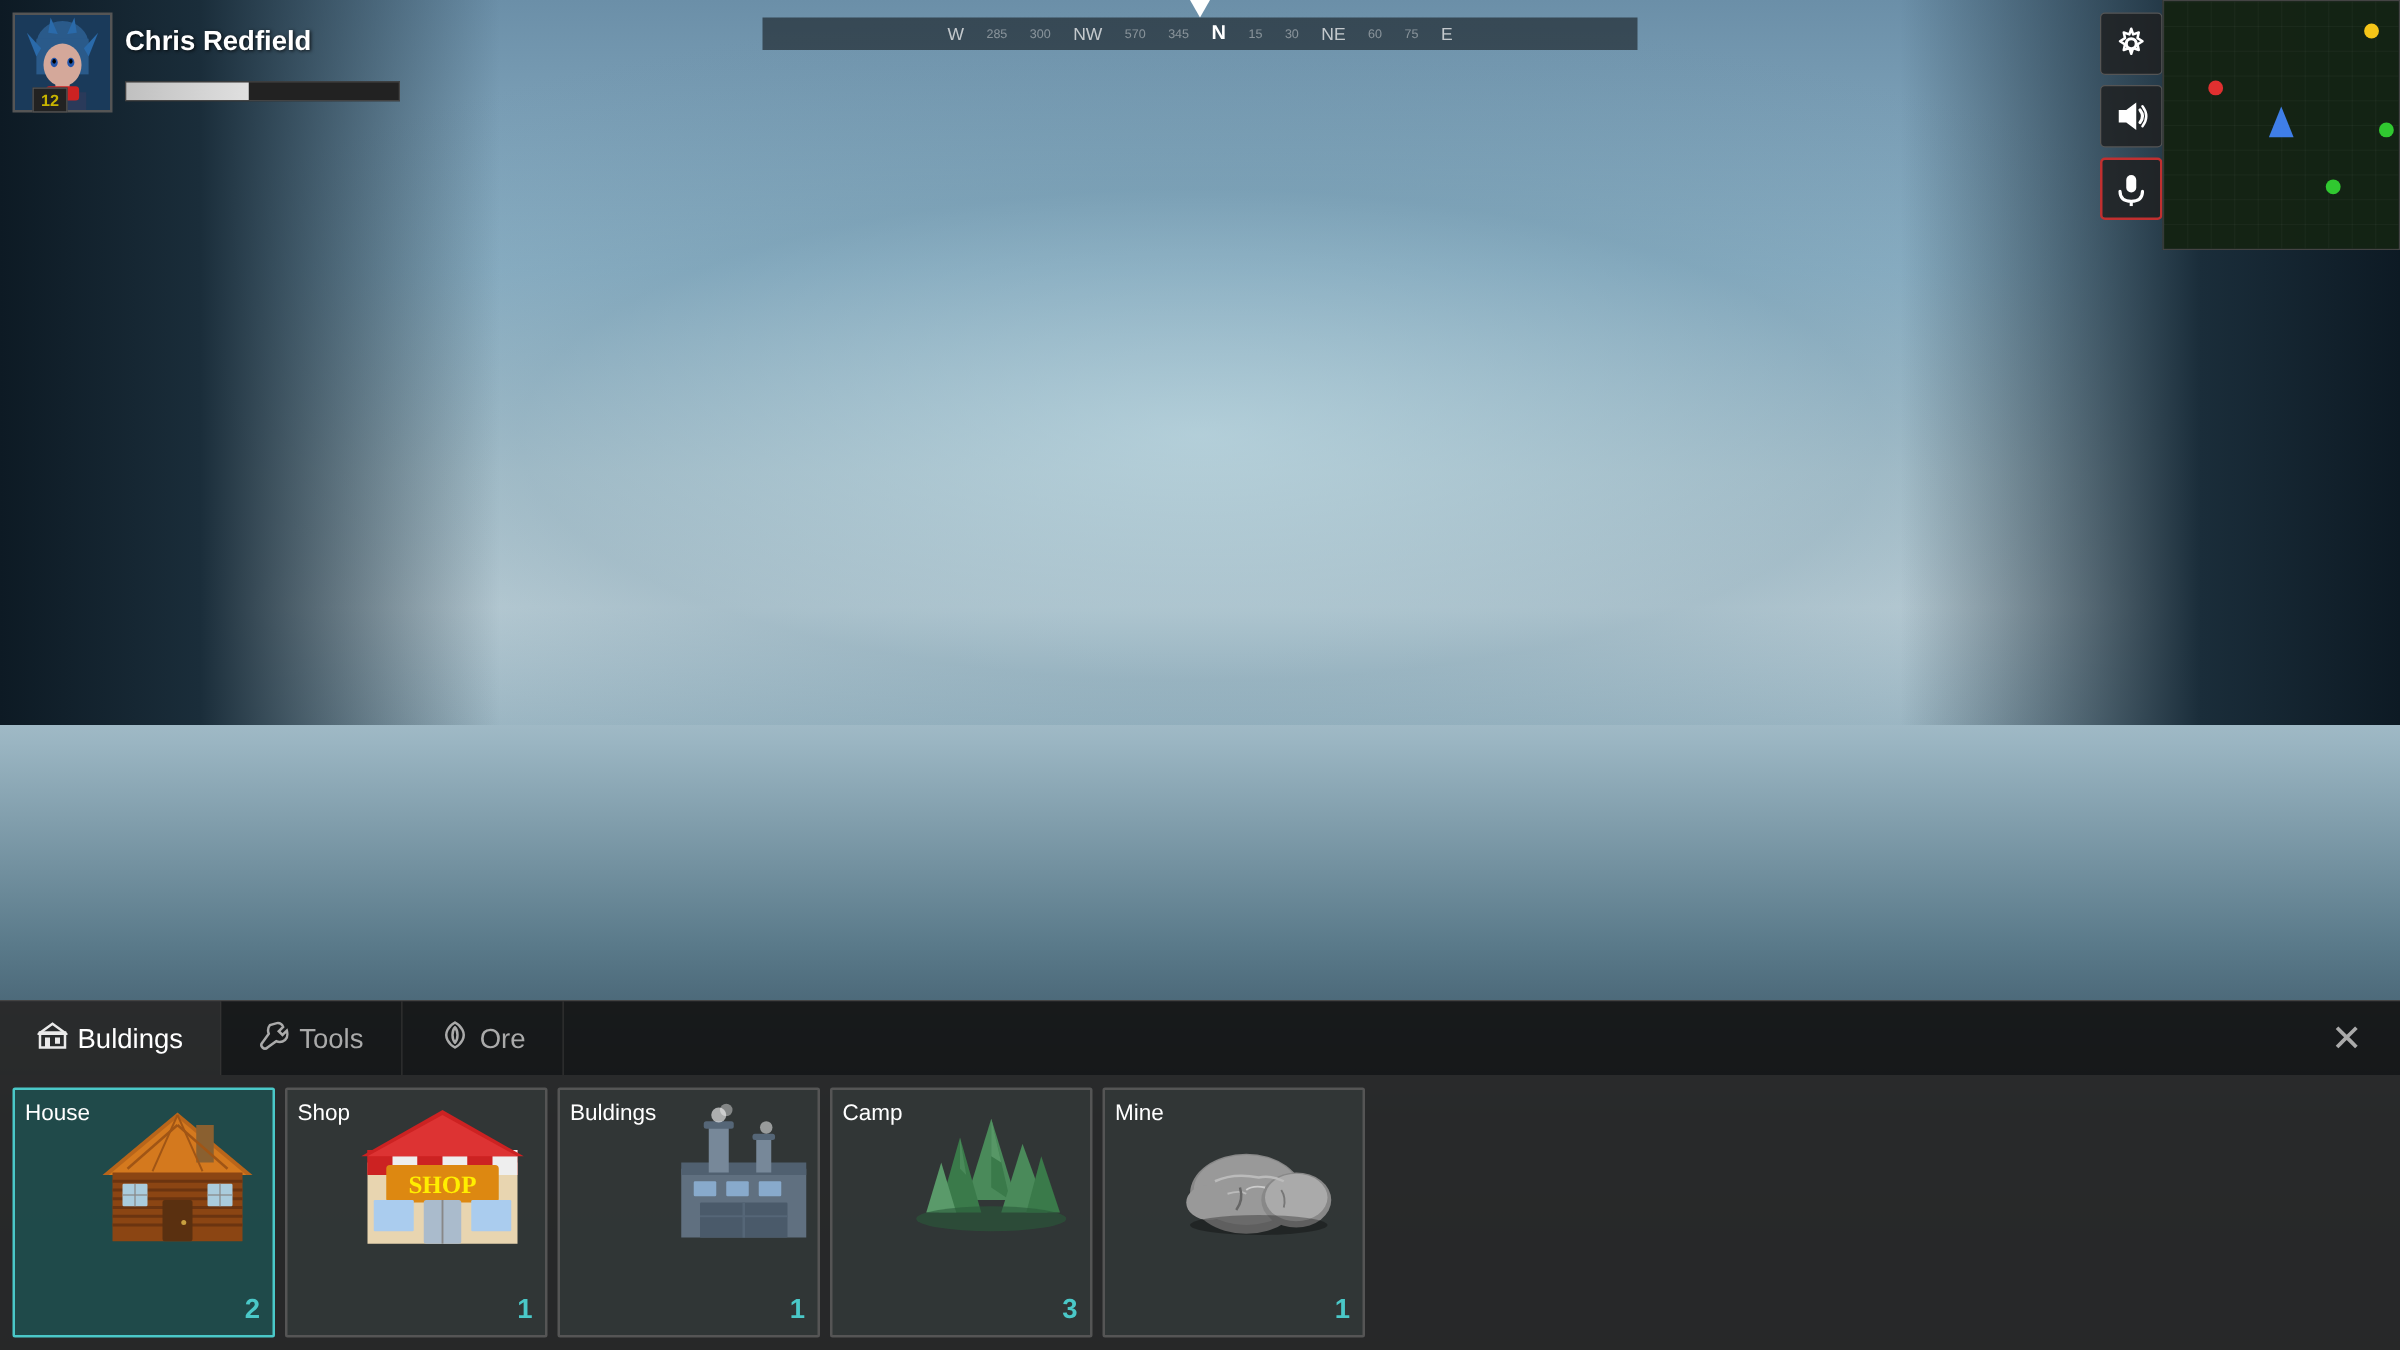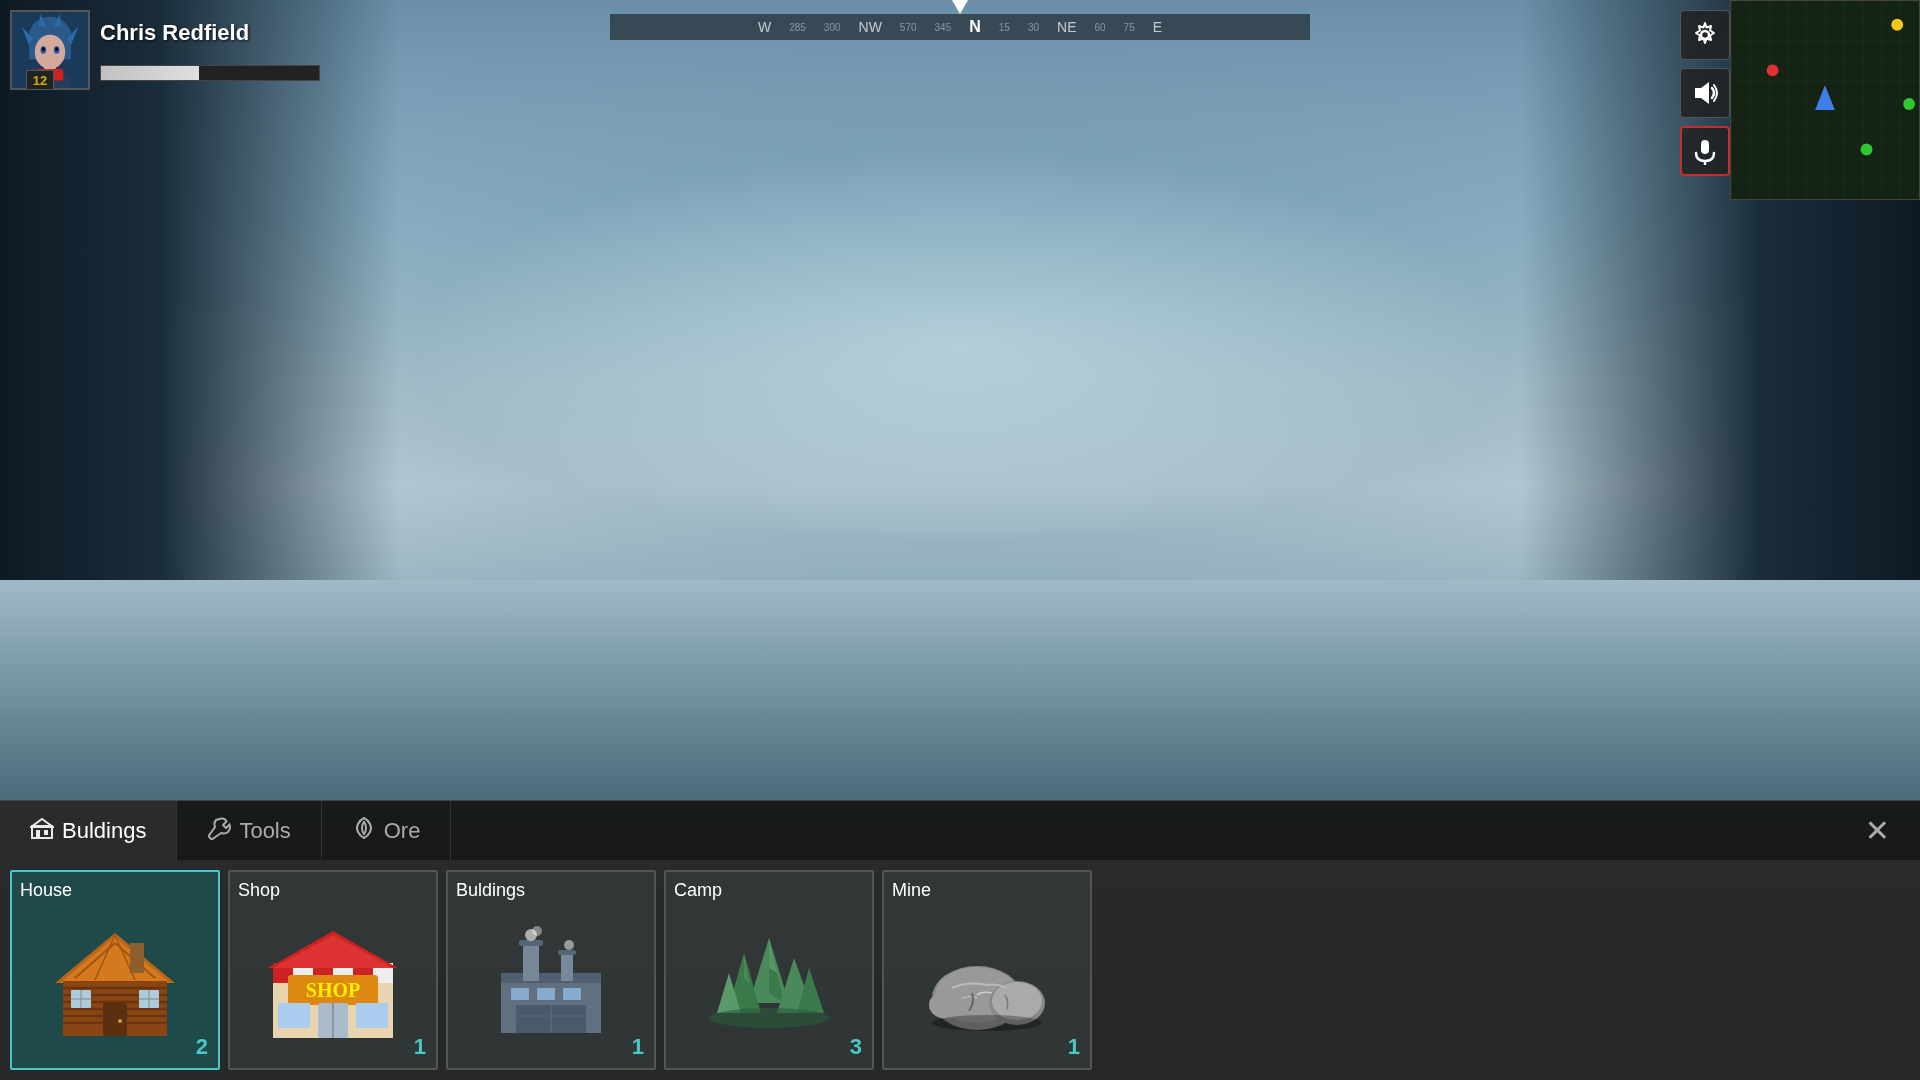--- a/index.html
+++ b/index.html
@@ -274,21 +274,20 @@
 
     .building-card {
       width: 210px;
       height: 200px;
       background: rgba(50,55,55,0.9);
       border: 2px solid #555;
       border-radius: 2px;
       cursor: pointer;
       position: relative;
       display: flex;
-      flex-direction: column;
       align-items: flex-start;
       padding: 8px;
       transition: border-color 0.2s;
     }
 
     .building-card.selected {
       border-color: #4ac8c8;
       background: rgba(30,80,80,0.85);
     }
 

